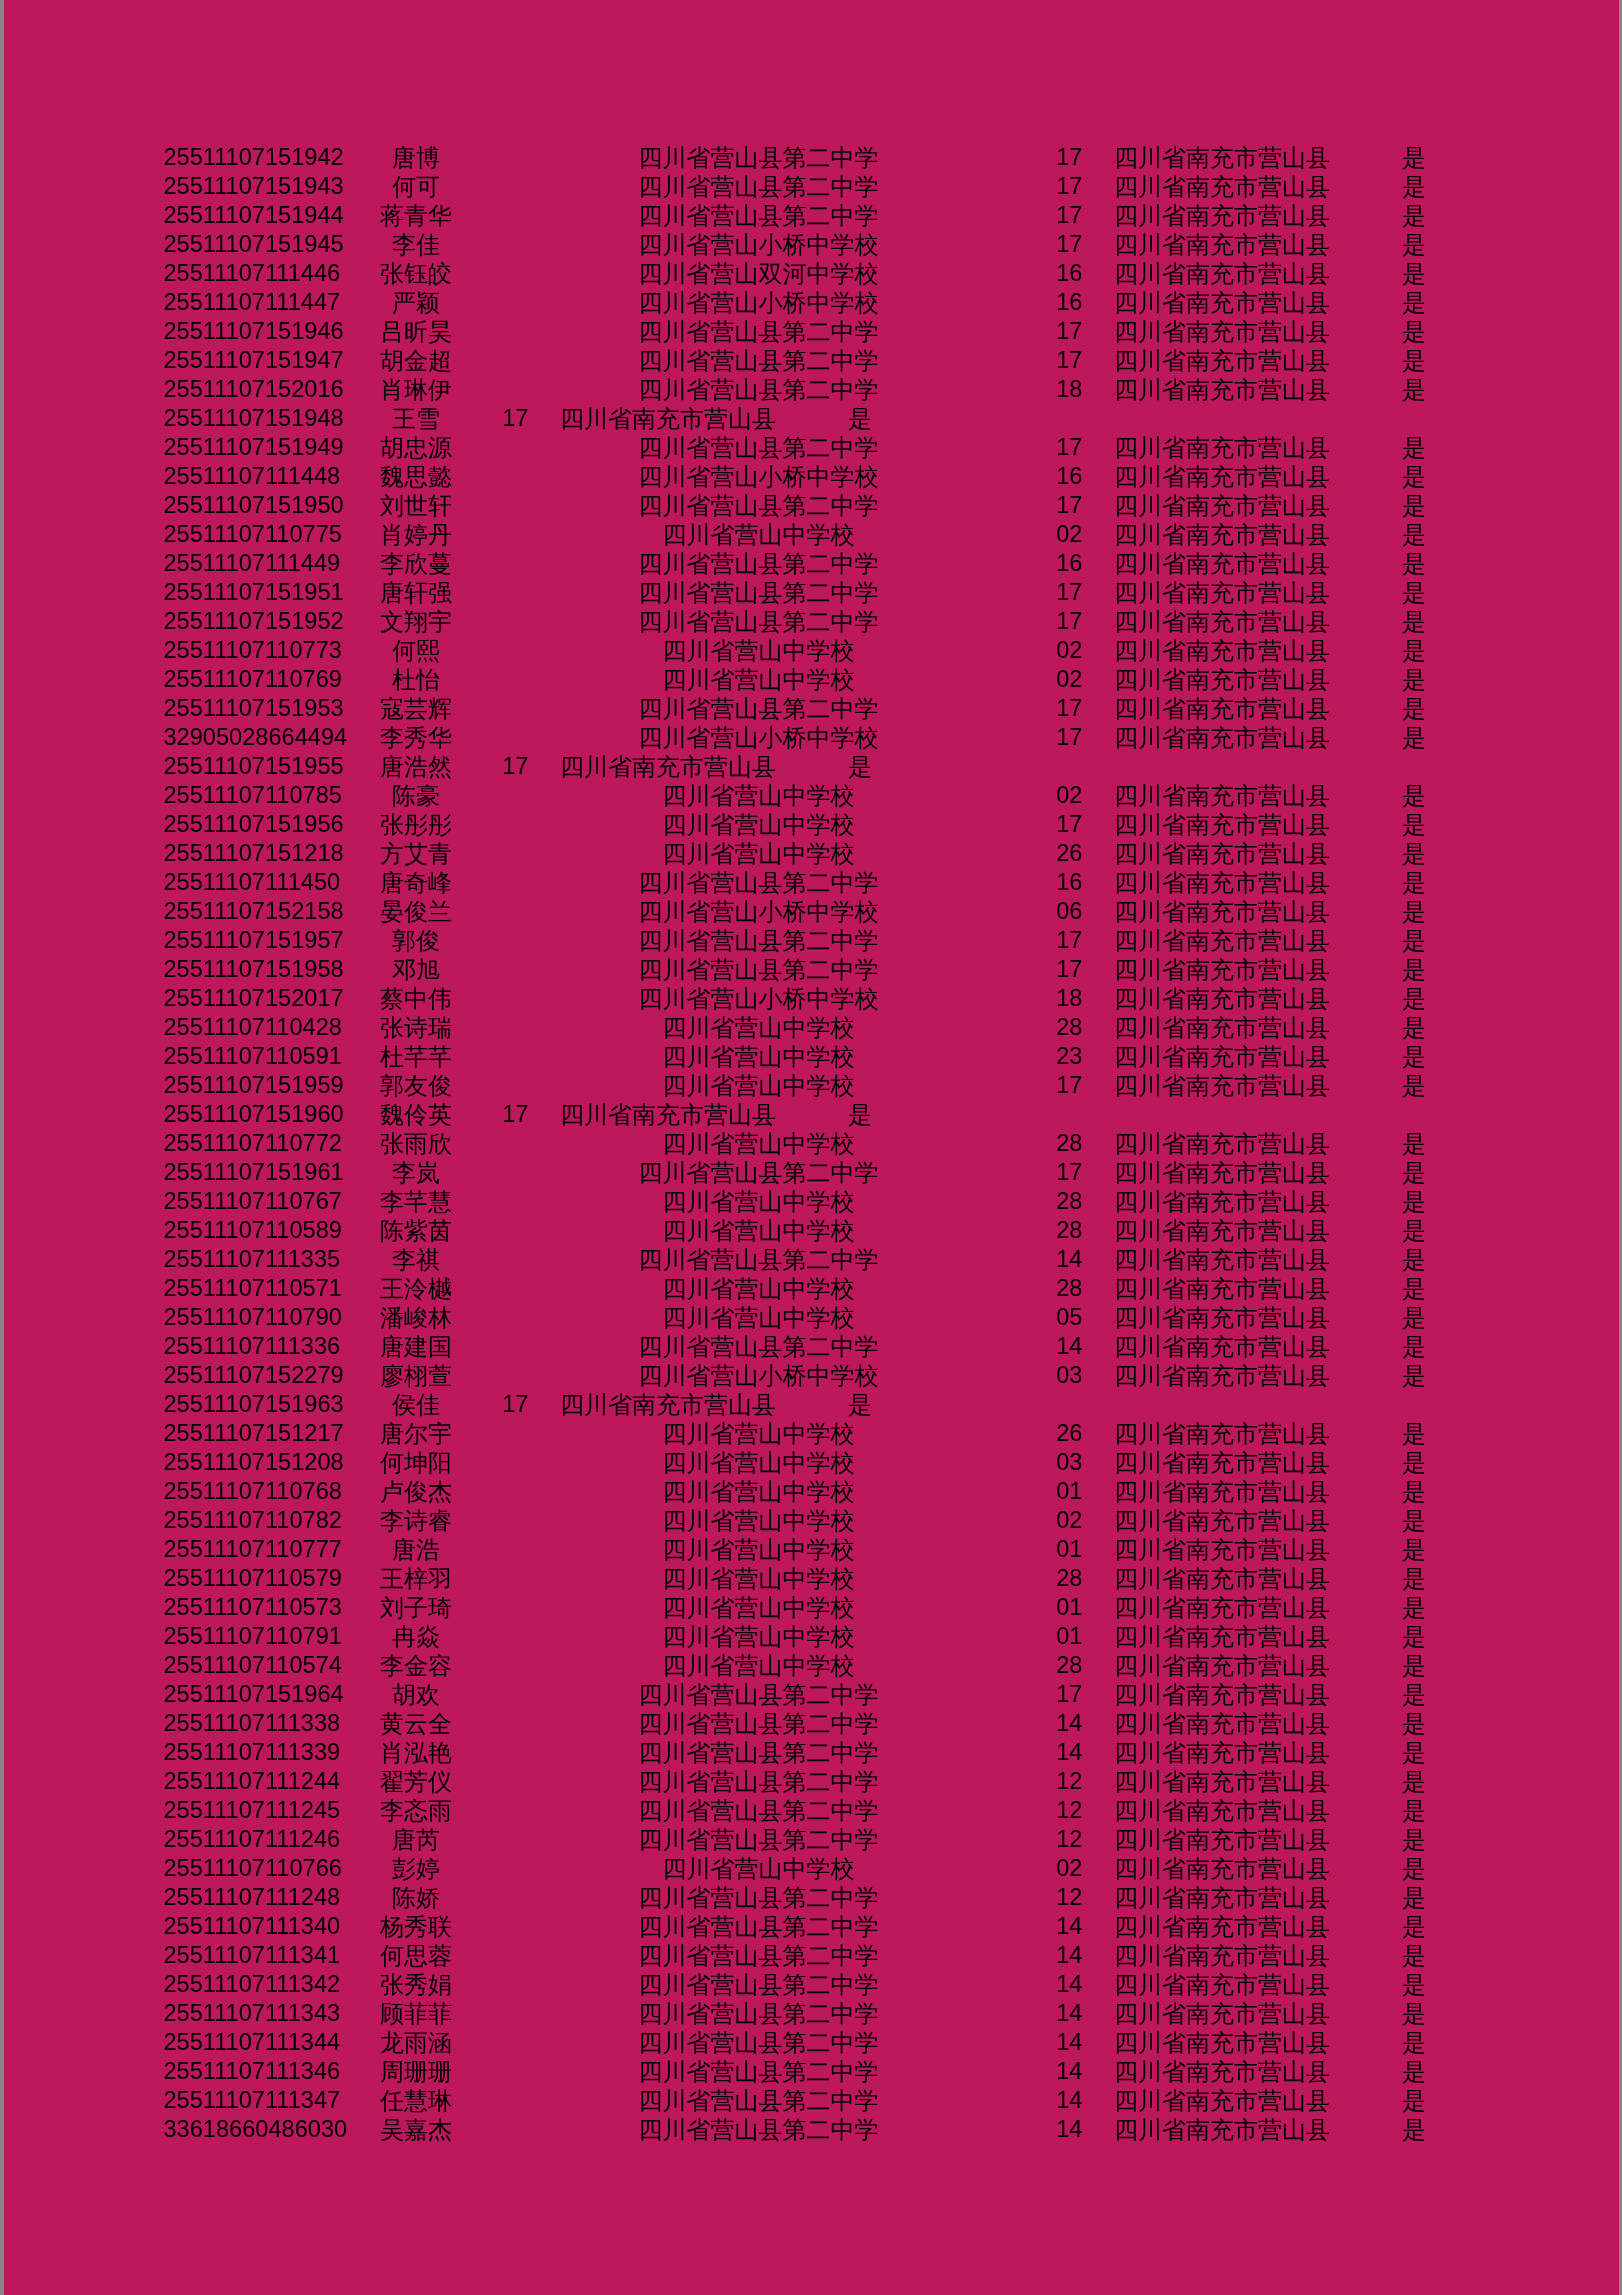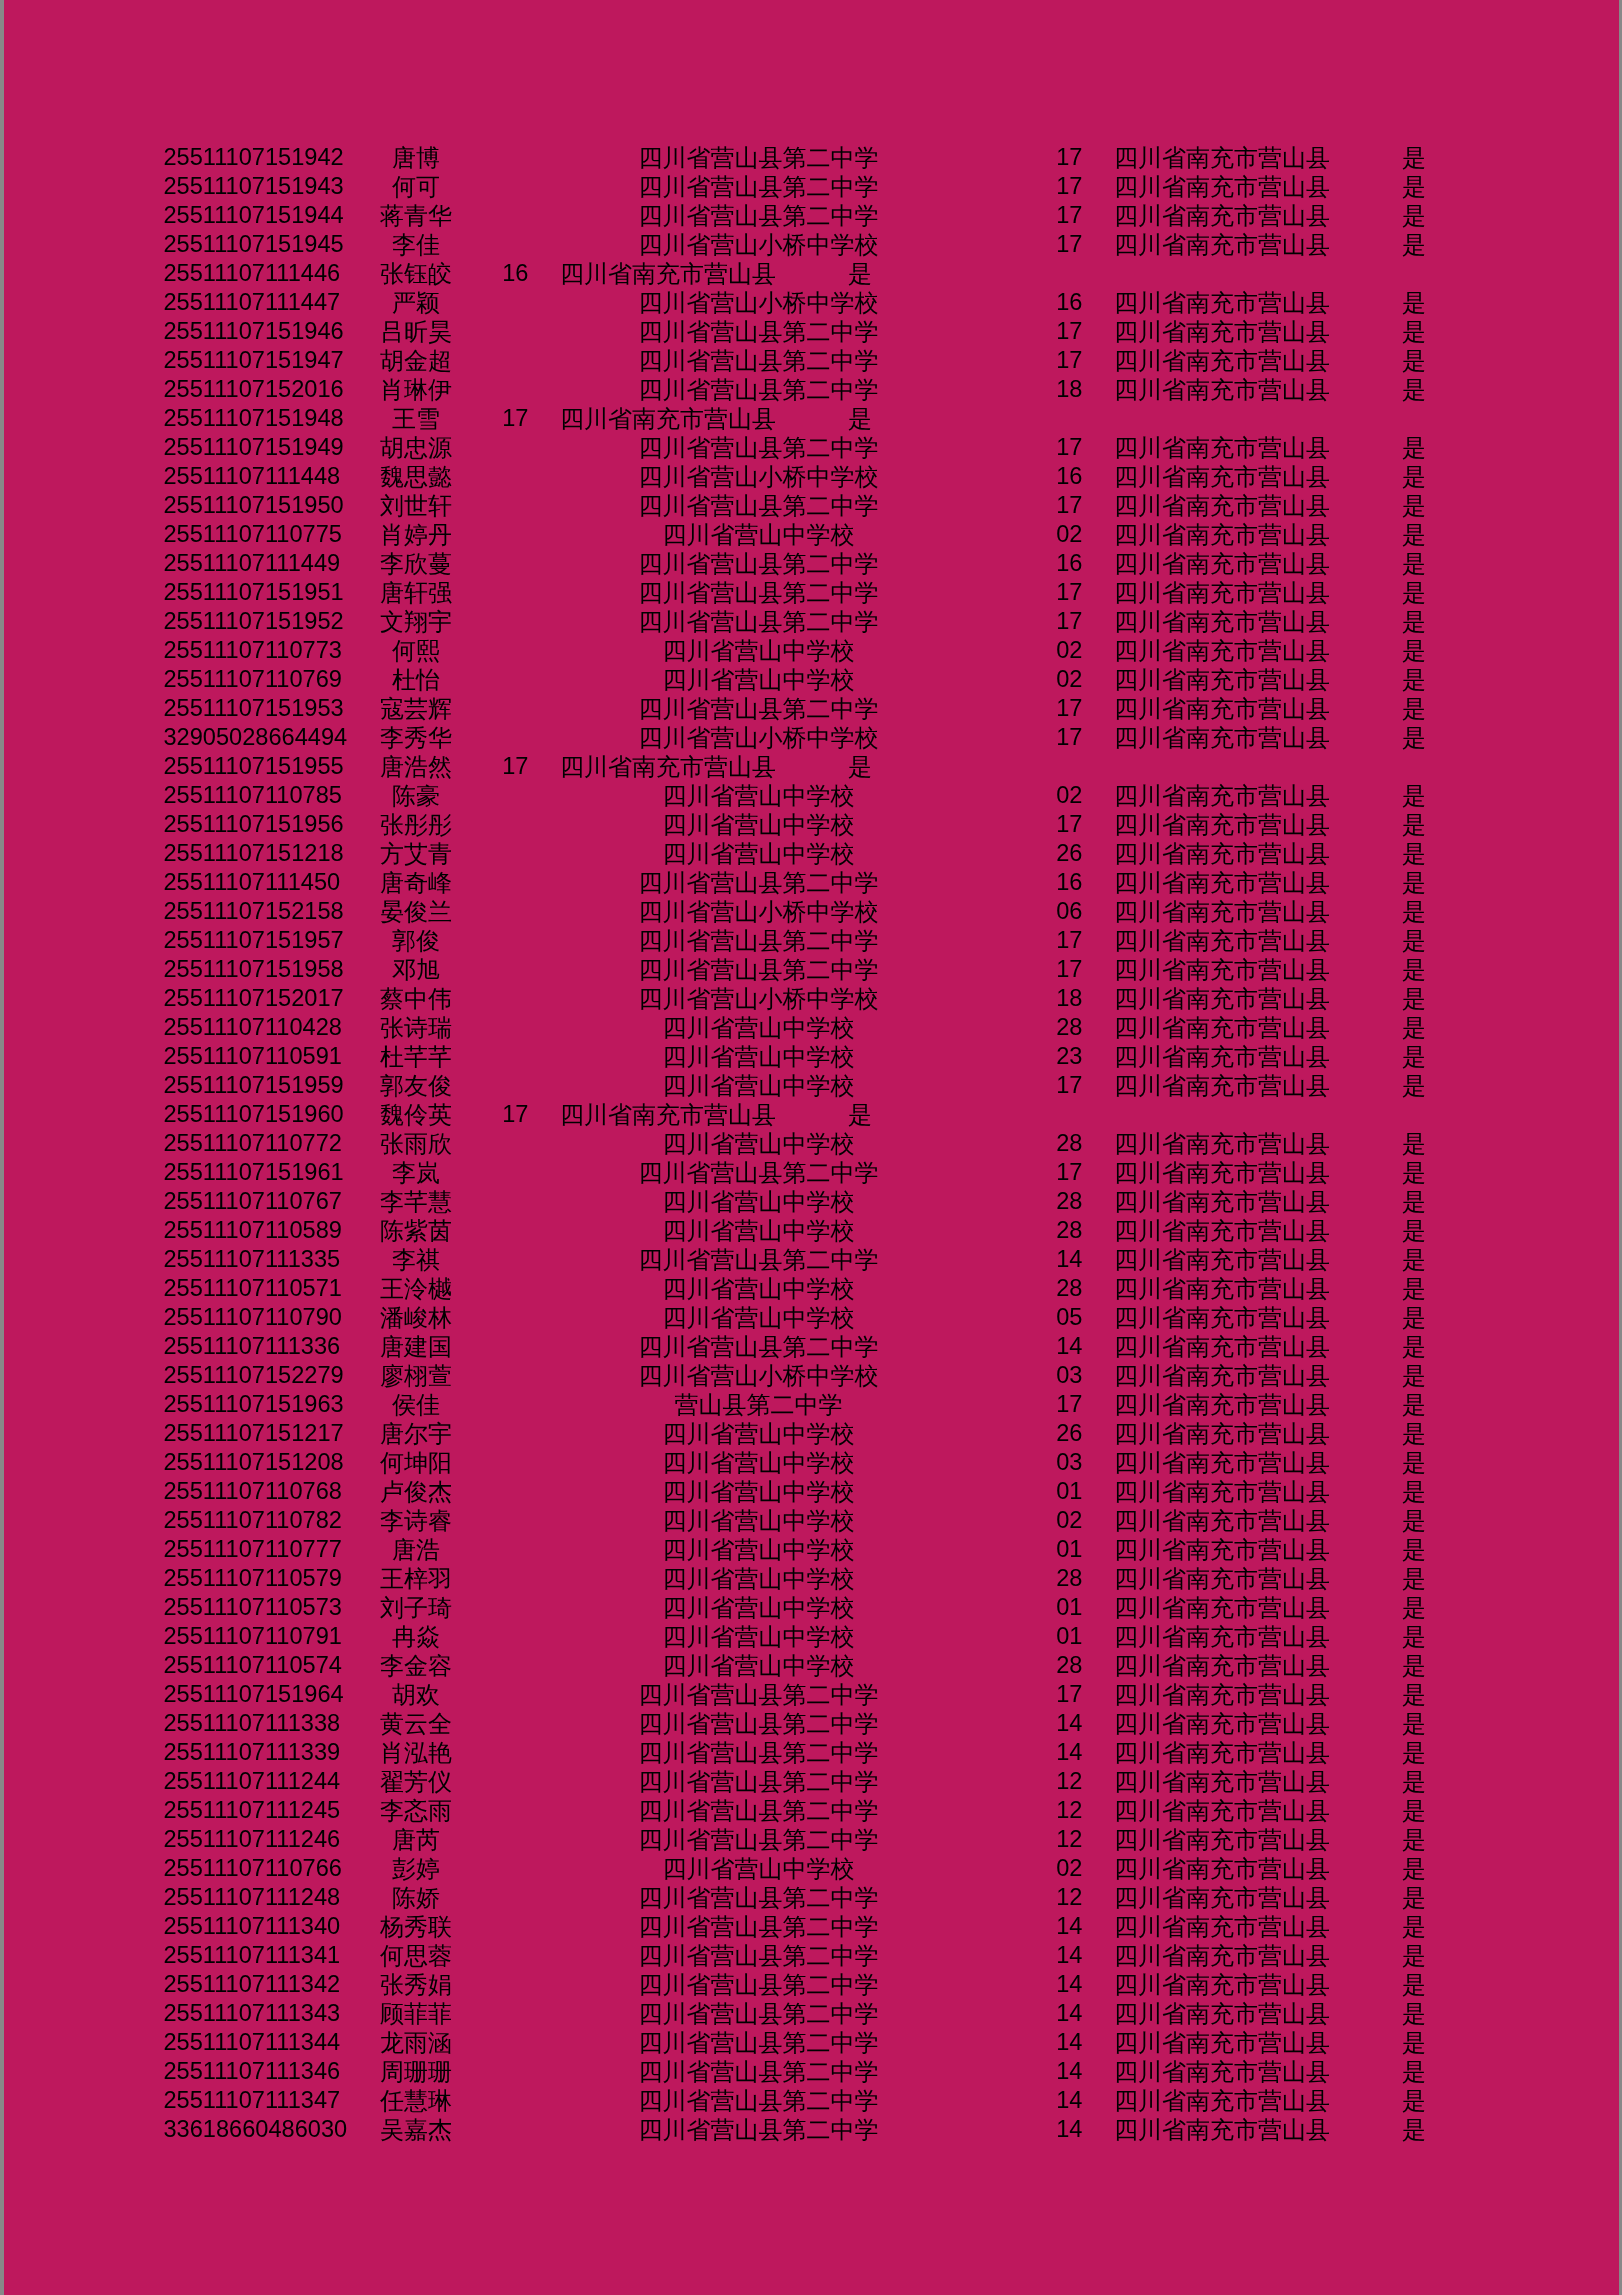--- a/index.html
+++ b/index.html
@@ -67,20 +67,21 @@
         <div class="c c-id">25511107151945</div>
         <div class="c c-name">李佳</div>
         <div class="c c-school">四川省营山小桥中学校</div>
         <div class="c c-code">17</div>
         <div class="c c-city">四川省南充市营山县</div>
         <div class="c c-flag">是</div>
       </div>
       <div class="row">
         <div class="c c-id">25511107111446</div>
         <div class="c c-name">张钰皎</div>
+        <div class="c c-school">四川省营山双河中学校</div>
         <div class="c c-code">16</div>
         <div class="c c-city">四川省南充市营山县</div>
         <div class="c c-flag">是</div>
       </div>
       <div class="row">
         <div class="c c-id">25511107111447</div>
         <div class="c c-name">严颖</div>
         <div class="c c-school">四川省营山小桥中学校</div>
         <div class="c c-code">16</div>
         <div class="c c-city">四川省南充市营山县</div>
@@ -375,21 +376,20 @@
         <div class="c c-id">25511107152279</div>
         <div class="c c-name">廖栩萱</div>
         <div class="c c-school">四川省营山小桥中学校</div>
         <div class="c c-code">03</div>
         <div class="c c-city">四川省南充市营山县</div>
         <div class="c c-flag">是</div>
       </div>
       <div class="row">
         <div class="c c-id">25511107151963</div>
         <div class="c c-name">侯佳</div>
-        <div class="c c-school">营山县第二中学</div>
         <div class="c c-code">17</div>
         <div class="c c-city">四川省南充市营山县</div>
         <div class="c c-flag">是</div>
       </div>
       <div class="row">
         <div class="c c-id">25511107151217</div>
         <div class="c c-name">唐尔宇</div>
         <div class="c c-school">四川省营山中学校</div>
         <div class="c c-code">26</div>
         <div class="c c-city">四川省南充市营山县</div>

